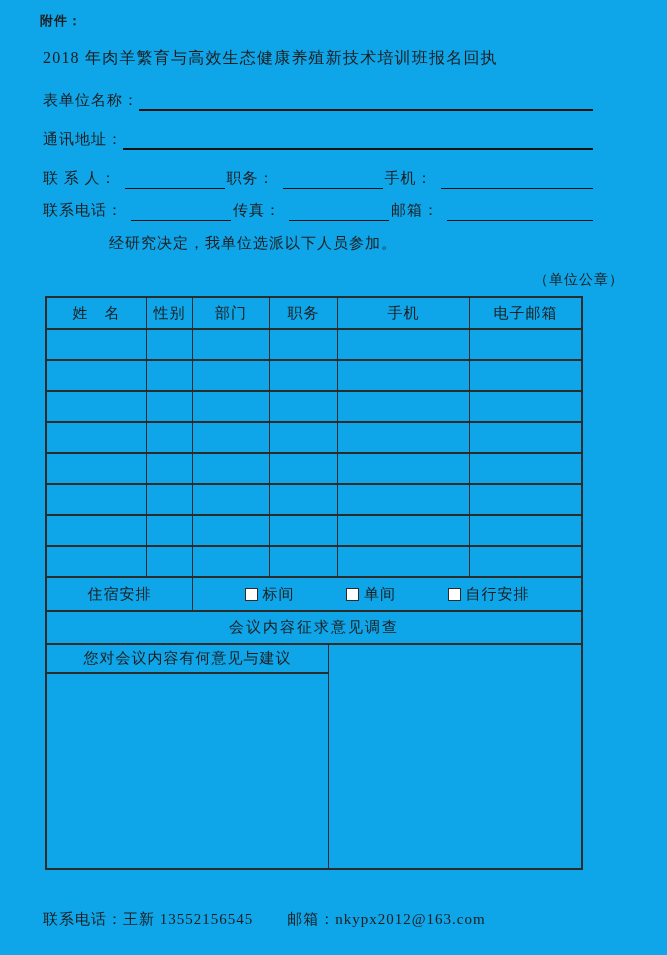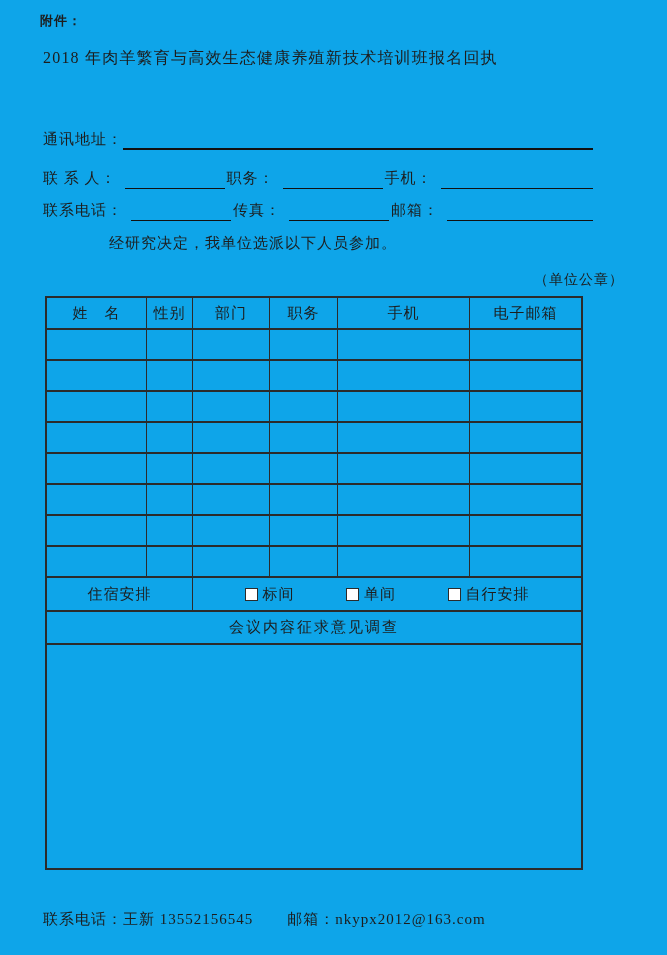--- a/index.html
+++ b/index.html
@@ -105,20 +105,24 @@
 </style>
 </head>
 <body>
 
 <div class="page">
 
   <div class="attach">附件：</div>
 
   <div class="doc-title">2018 年肉羊繁育与高效生态健康养殖新技术培训班报名回执</div>
 
+  <div class="frow f1">
+    <span class="lab">表单位名称：</span>
+    <span class="line thick grow"></span>
+  </div>
 
   <div class="frow f2">
     <span class="lab">通讯地址：</span>
     <span class="line thick grow"></span>
   </div>
 
   <div class="frow f3">
     <span class="lab">联 系 人：</span>
     <span class="line seg"></span>
     <span class="lab">职务：</span>
@@ -230,20 +234,24 @@
         <span class="lod-opt">
           <span class="cbx"></span>
           <span>自行安排</span>
         </span>
       </div>
     </div>
 
     <div class="rt-survey">会议内容征求意见调查</div>
 
     <div class="rt-comments">
+      <div class="cm-left">
+        <div class="cm-left-hdr">您对会议内容有何意见与建议</div>
+        <div class="cm-left-body"></div>
+      </div>
       <div class="cm-right">
         <div class="cm-right-body"></div>
       </div>
     </div>
 
   </div>
 
   <div class="footer">
     <span>联系电话：王新 13552156545</span>
     <span>邮箱：nkypx2012@163.com</span>

